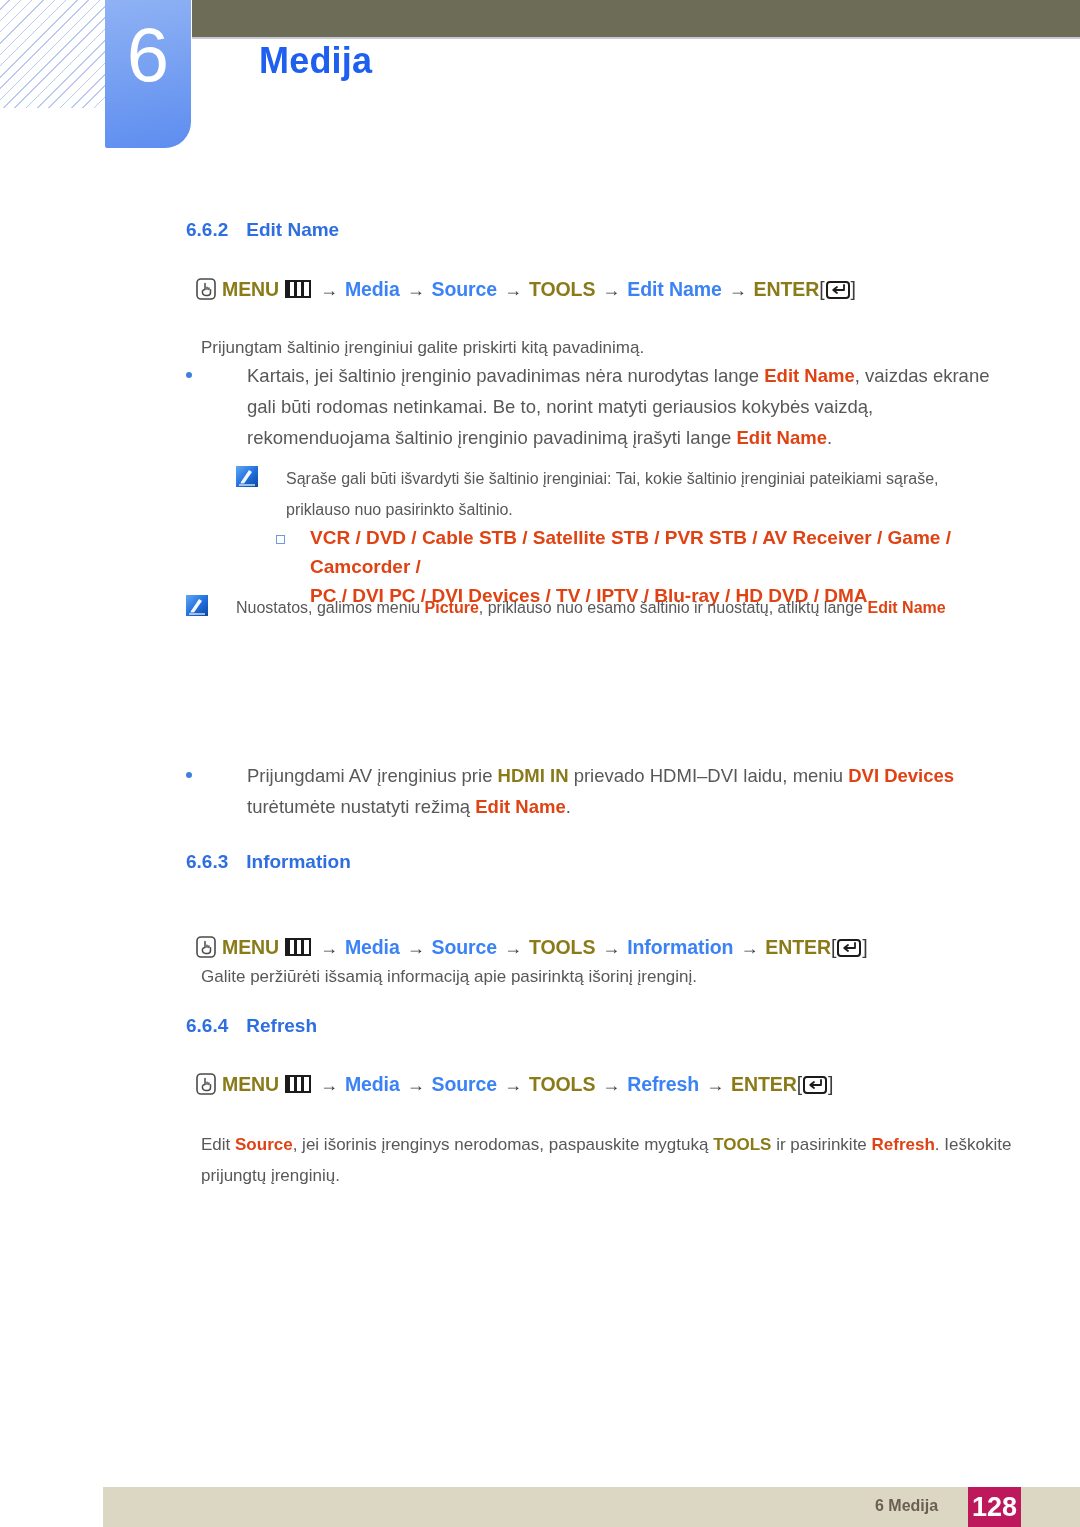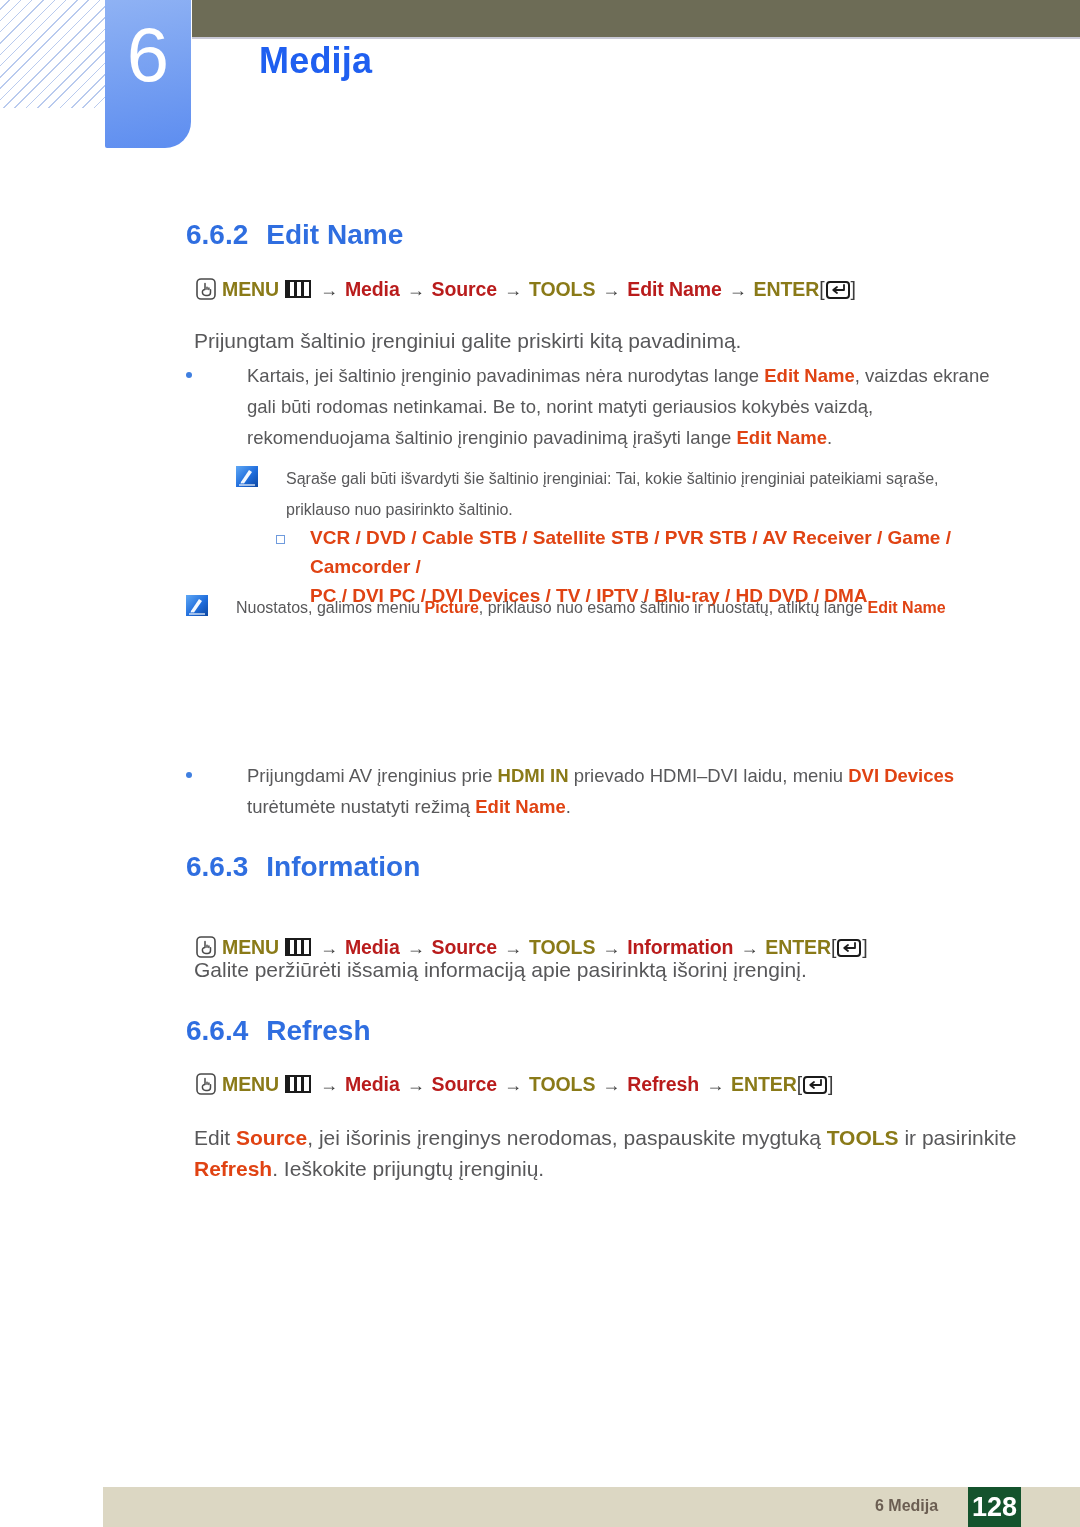--- a/index.html
+++ b/index.html
@@ -53,34 +53,34 @@
     letter-spacing: .2px;
     margin-left: 31px;
   }
 
   
   .page { position:absolute; top:0; left:0; width:1080px; height:1527px; }
 
   h2.sec {
     position: absolute;
     margin: 0; padding: 0;
-    font-size: 28px; font-weight: 700; color: #2f6ee0;
+    font-size: 19px; font-weight: 700; color: #2f6ee0;
     white-space: nowrap;
   }
   h2.sec .num { margin-right: 18px; }
 
   .crumb {
     position: absolute;
     font-size: 19.5px; font-weight: 700;
     white-space: nowrap;
     color: #8a7a18;
     letter-spacing: -.1px;
   }
   .crumb .olive { color: #8a7a18; }
-  .crumb .red   { color: #b91c1c; }
+  .crumb .red   { color: #3b82f6; }
   .crumb .arrow { color: #3c3c3c; font-weight: 400; margin: 0 7px; font-size:18px;}
   .crumb .brk   { color: #3c3c3c; font-weight: 400; }
 
   
   .ico-hand {
     display: inline-block; width: 20px; height: 22px;
     vertical-align: -4px; margin-right: 6px; position: relative;
   }
   .ico-hand svg { display:block; }
 
@@ -100,22 +100,22 @@
   .ico-enter {
     display: inline-block; width: 24px; height: 18px;
     vertical-align: -3px; margin: 0 1px;
     border: 2.5px solid #1b1b1b; border-radius: 4px;
     box-sizing: border-box; position: relative; background:#fff;
   }
   .ico-enter svg { position:absolute; top:1px; left:2px; }
 
   p.body {
     position: absolute;
-    margin: 8px; padding: 0;
-    font-size: 21px; line-height: 31px;
+    margin: 15px; padding: 0;
+    font-size: 17px; line-height: 31px;
     color: #58585a;
     font-weight: 400;
   }
   p.body .red   { color: #e04313; font-weight: 700; }
   p.body .olive { color: #8a7a18; font-weight: 700; }
 
   
   .bul { position: absolute; }
   .bul .dot {
     position: absolute; left: 0; top: 12px;
@@ -161,21 +161,21 @@
     background: #dcd7c3;
   }
   .footer-label {
     position: absolute; left: 875px; top: 1497px;
     font-size: 16px; font-weight: 700; color: #6b5e52;
     white-space: nowrap;
   }
   .footer-page {
     position: absolute; left: 968px; top: 1487px;
     width: 53px; height: 40px;
-    background: #14532d;
+    background: #be185d;
     color: #ffffff; font-size: 27px; font-weight: 700;
     display: flex; align-items: center; justify-content: center;
   }
 </style>
 </head>
 <body>
 
 <div class="page">
 
   <div class="header">

